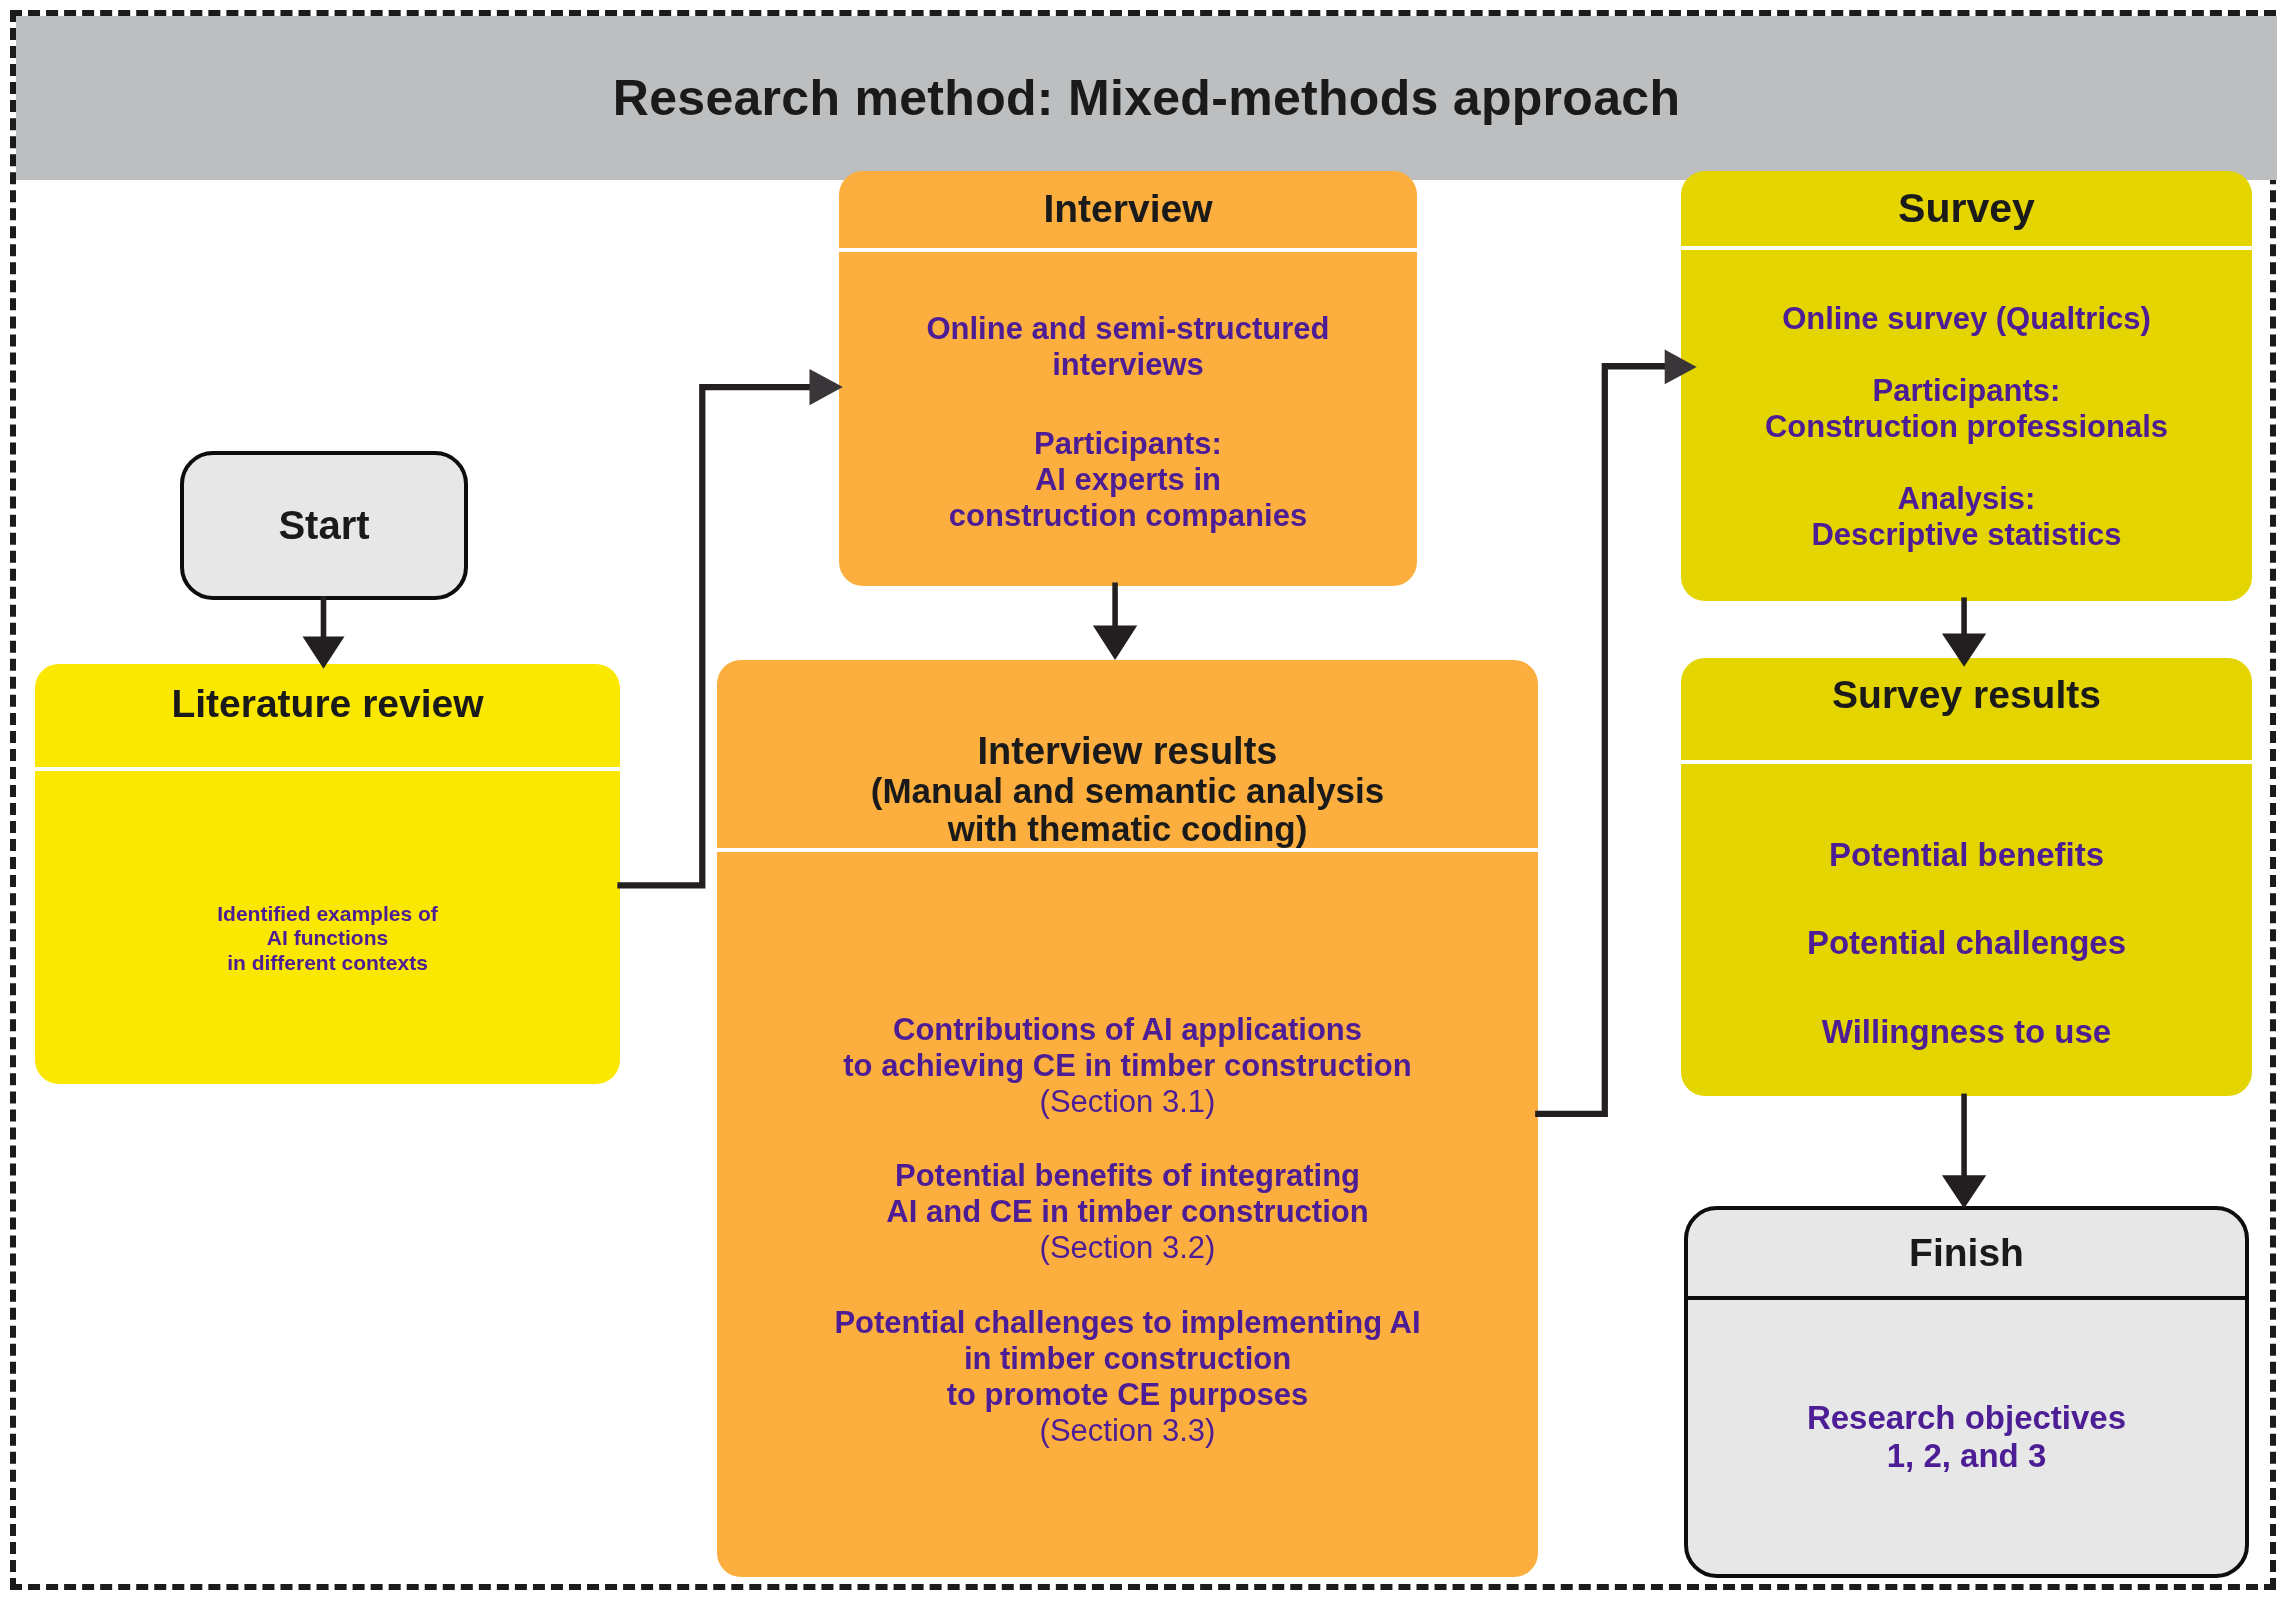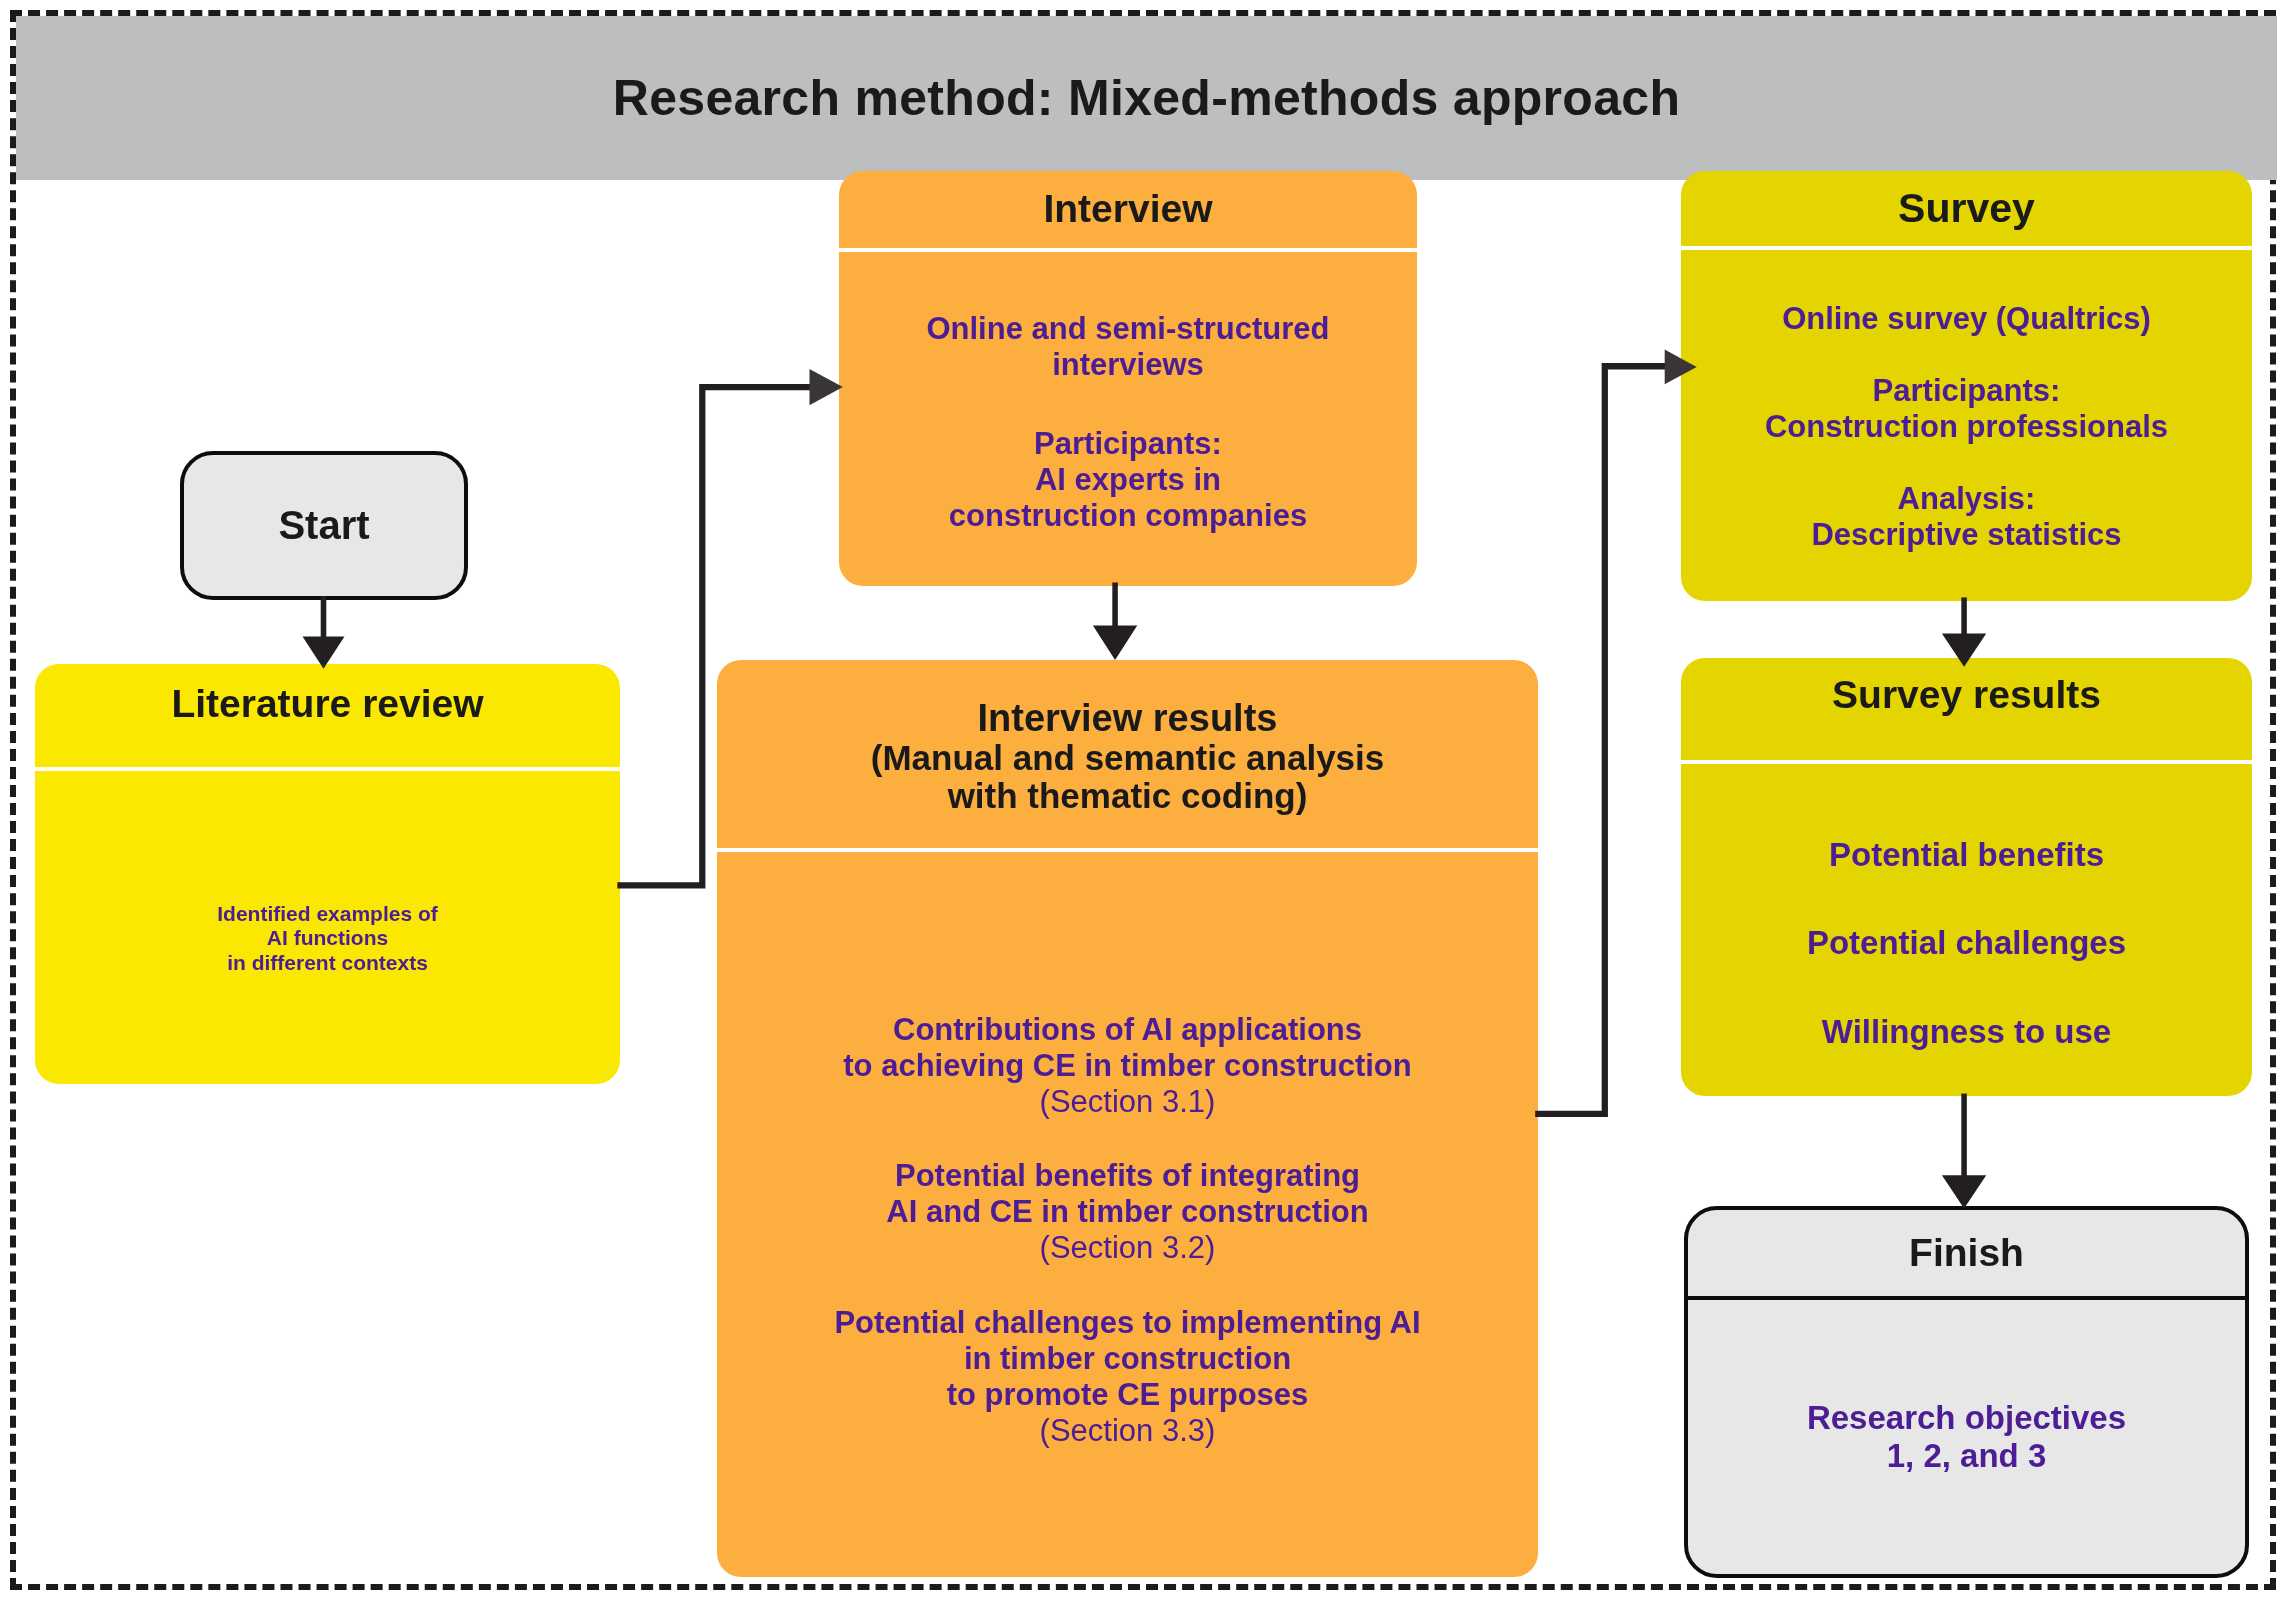--- a/index.html
+++ b/index.html
@@ -142,21 +142,21 @@
       </div>
       <div class="grp">
         <div class="line">Participants:</div>
         <div class="line">AI experts in</div>
         <div class="line">construction companies</div>
       </div>
     </div>
   </div>
 
   <div class="node orange" style="left:717px; top:660px; width:821px; height:917px;">
-    <div class="hdr" style="font-size:35px; flex:0 0 182px; padding-top:5.6px;">
+    <div class="hdr" style="font-size:35px; flex:0 0 182px; padding-top:5.6px;justify-content:flex-end;">
       <div style="font-size:38px;">Interview results</div>
       <div style="font-size:35px;">(Manual and semantic analysis</div>
       <div style="font-size:35px;">with thematic coding)</div>
     </div>
     <div class="divider-white"></div>
     <div class="body" style="font-size:31px; gap:39px; padding-top:32px;">
       <div class="grp">
         <div class="line">Contributions of AI applications</div>
         <div class="line">to achieving CE in timber construction</div>
         <div class="sub">(Section 3.1)</div>

